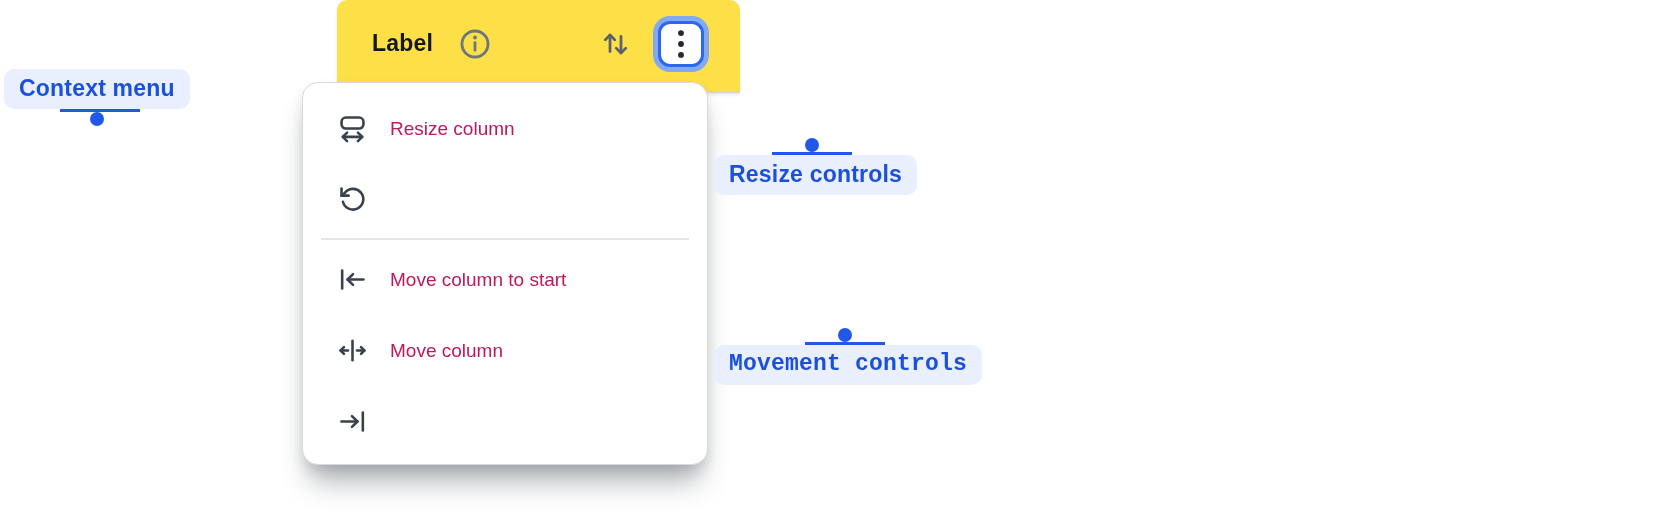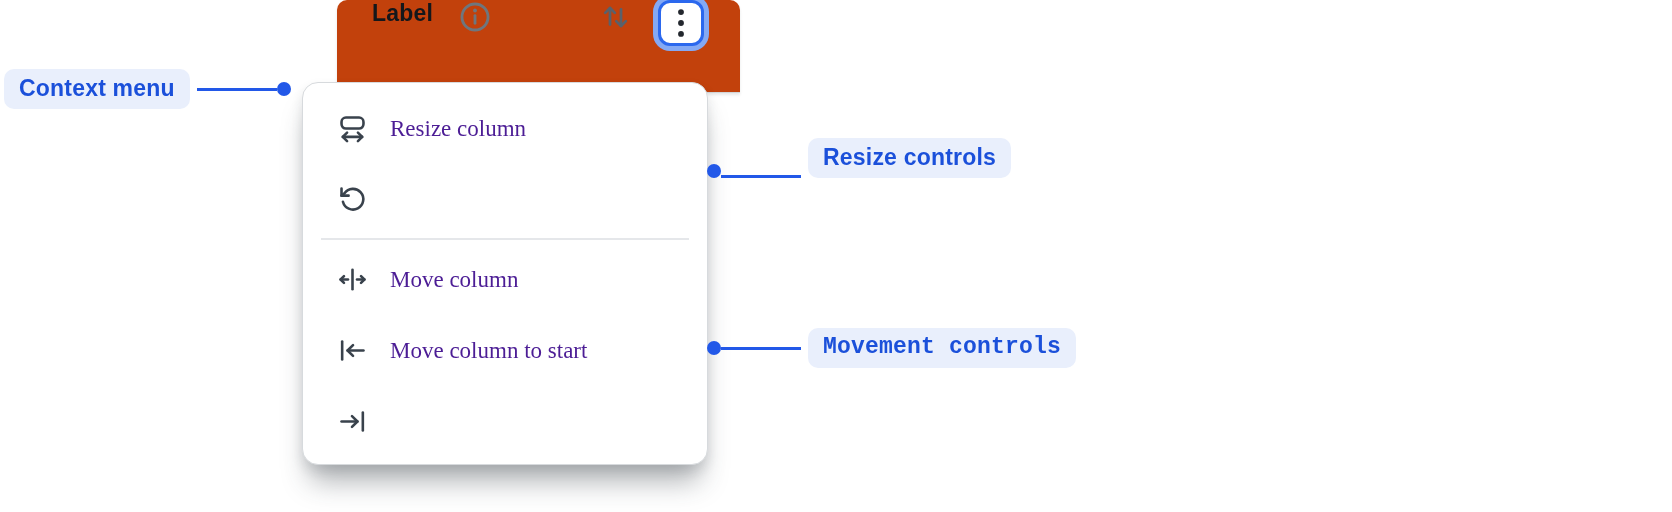--- a/index.html
+++ b/index.html
@@ -2,25 +2,25 @@
 <html><head>
 <meta charset="utf-8">
 <style>
   * { margin: 0; padding: 0; box-sizing: border-box; }
   html, body { width: 1672px; height: 512px; background: #ffffff; }
   body { font-family: "Liberation Sans", "DejaVu Sans", sans-serif; position: relative; overflow: hidden; }
 
   
   .col-header {
     position: absolute; left: 337px; top: 0; width: 403px; height: 93px;
-    background: #c2410c;
+    background: #fde047;
     border-radius: 10px 10px 0 0;
     border-bottom: 1px solid #d2d5d8;
     box-shadow: 0 2px 3px rgba(20,26,32,.10);
-    display: flex; align-items: flex-start;
+    display: flex; align-items: center;
     padding: 0 36px 5px 35px;
   }
   .col-header .hdr-label {
     font-size: 23px; font-weight: 700; color: #14171b; letter-spacing: .2px;
   }
   .icon-btn { display: inline-flex; align-items: center; justify-content: center; background: none; border: none; }
   .info-wrap { margin-left: 25px; }
   .sort-wrap { margin-left: auto; }
   .kebab-btn {
     width: 46px; height: 46px; margin-left: 26px;
@@ -37,25 +37,25 @@
     border: 1px solid #d7dadd;
     border-radius: 16px;
     box-shadow: 0 24px 28px -8px rgba(44,52,60,.38), 0 6px 12px rgba(44,52,60,.12);
     padding: 10px 0;
   }
   .menu-item {
     height: 71px; display: flex; align-items: center; gap: 22px;
     padding: 0 20px 0 34px; cursor: pointer;
   }
   .menu-item .mi-icon { width: 31px; height: 31px; display: inline-flex; align-items: center; justify-content: center; }
-  .menu-item .mi-label { font-size: 23px; color: #4c1d95; font-family: Liberation Serif, serif; }
+  .menu-item .mi-label { font-size: 19px; color: #be185d; }
   .menu-divider { height: 2px; background: #e5e7ea; margin: 3px 18px 4px 18px; }
 
   
-  .ann { position: absolute; display: flex; align-items: center; }
+  .ann { position: absolute; display: flex; align-items: center; flex-direction: column; }
   .ann-pill {
     background: #e9effc; color: #1b50da;
     font-size: 23px; font-weight: 700; letter-spacing: .2px;
     padding: 6px 15px 8px 15px; border-radius: 10px; line-height: 26px;
     white-space: nowrap;
   }
   .ann-line { width: 80px; height: 3px; background: #2258e8; }
   .ann-dot { width: 14px; height: 14px; border-radius: 50%; background: #2258e8; flex: none; }
 
   svg { display: block; }
@@ -113,60 +113,60 @@
         <path d="M4.6 13.7a8 8 0 1 0 1.2-6.5L3.5 9"></path>
       </svg>
     </span>
   </div>
 
   <div class="menu-divider"></div>
 
   <div class="menu-item" role="menuitem">
     <span class="mi-icon">
       <svg width="31" height="31" viewBox="0 0 24 24" fill="none" stroke="#39424c" stroke-width="2" stroke-linecap="round" stroke-linejoin="round">
+        <path d="M4 5v14"></path>
+        <path d="M20.5 12H8.2"></path>
+        <path d="M12.4 7.8 8.2 12l4.2 4.2"></path>
+      </svg>
+    </span>
+    <span class="mi-label">Move column to start</span>
+  </div>
+
+  <div class="menu-item" role="menuitem">
+    <span class="mi-icon">
+      <svg width="31" height="31" viewBox="0 0 24 24" fill="none" stroke="#39424c" stroke-width="2" stroke-linecap="round" stroke-linejoin="round">
         <path d="M12 4.5v15"></path>
         <path d="M8.5 12H2.8"></path>
         <path d="M5.4 9.4 2.8 12l2.6 2.6"></path>
         <path d="M15.5 12h5.7"></path>
         <path d="M18.6 9.4 21.2 12l-2.6 2.6"></path>
       </svg>
     </span>
     <span class="mi-label">Move column</span>
-  </div>
-
-  <div class="menu-item" role="menuitem">
-    <span class="mi-icon">
-      <svg width="31" height="31" viewBox="0 0 24 24" fill="none" stroke="#39424c" stroke-width="2" stroke-linecap="round" stroke-linejoin="round">
-        <path d="M4 5v14"></path>
-        <path d="M20.5 12H8.2"></path>
-        <path d="M12.4 7.8 8.2 12l4.2 4.2"></path>
-      </svg>
-    </span>
-    <span class="mi-label">Move column to start</span>
   </div>
 
   <div class="menu-item" role="menuitem">
     <span class="mi-icon">
       <svg width="31" height="31" viewBox="0 0 24 24" fill="none" stroke="#39424c" stroke-width="2" stroke-linecap="round" stroke-linejoin="round">
         <path d="M20 5v14"></path>
         <path d="M3.5 12h12.3"></path>
         <path d="M11.6 7.8 15.8 12l-4.2 4.2"></path>
       </svg>
     </span>
   </div>
 
 </section>
 
 <div class="ann" style="left: 4px; top: 69px;">
   <span class="ann-pill">Context menu</span>
   <span class="ann-line" style="margin-left: 7px;"></span>
   <span class="ann-dot"></span>
 </div>
 
-<div class="ann" style="left: 707px; top: 138px; align-items: flex-end;">
+<div class="ann" style="left: 707px; top: 138px;">
   <span class="ann-dot"></span>
   <span class="ann-line"></span>
   <span class="ann-pill" style="margin-left: 7px;">Resize controls</span>
 </div>
 
 <div class="ann" style="left: 707px; top: 328px;">
   <span class="ann-dot"></span>
   <span class="ann-line"></span>
   <span class="ann-pill" style="margin-left: 7px; font-family: Liberation Mono, monospace;">Movement controls</span>
 </div>

